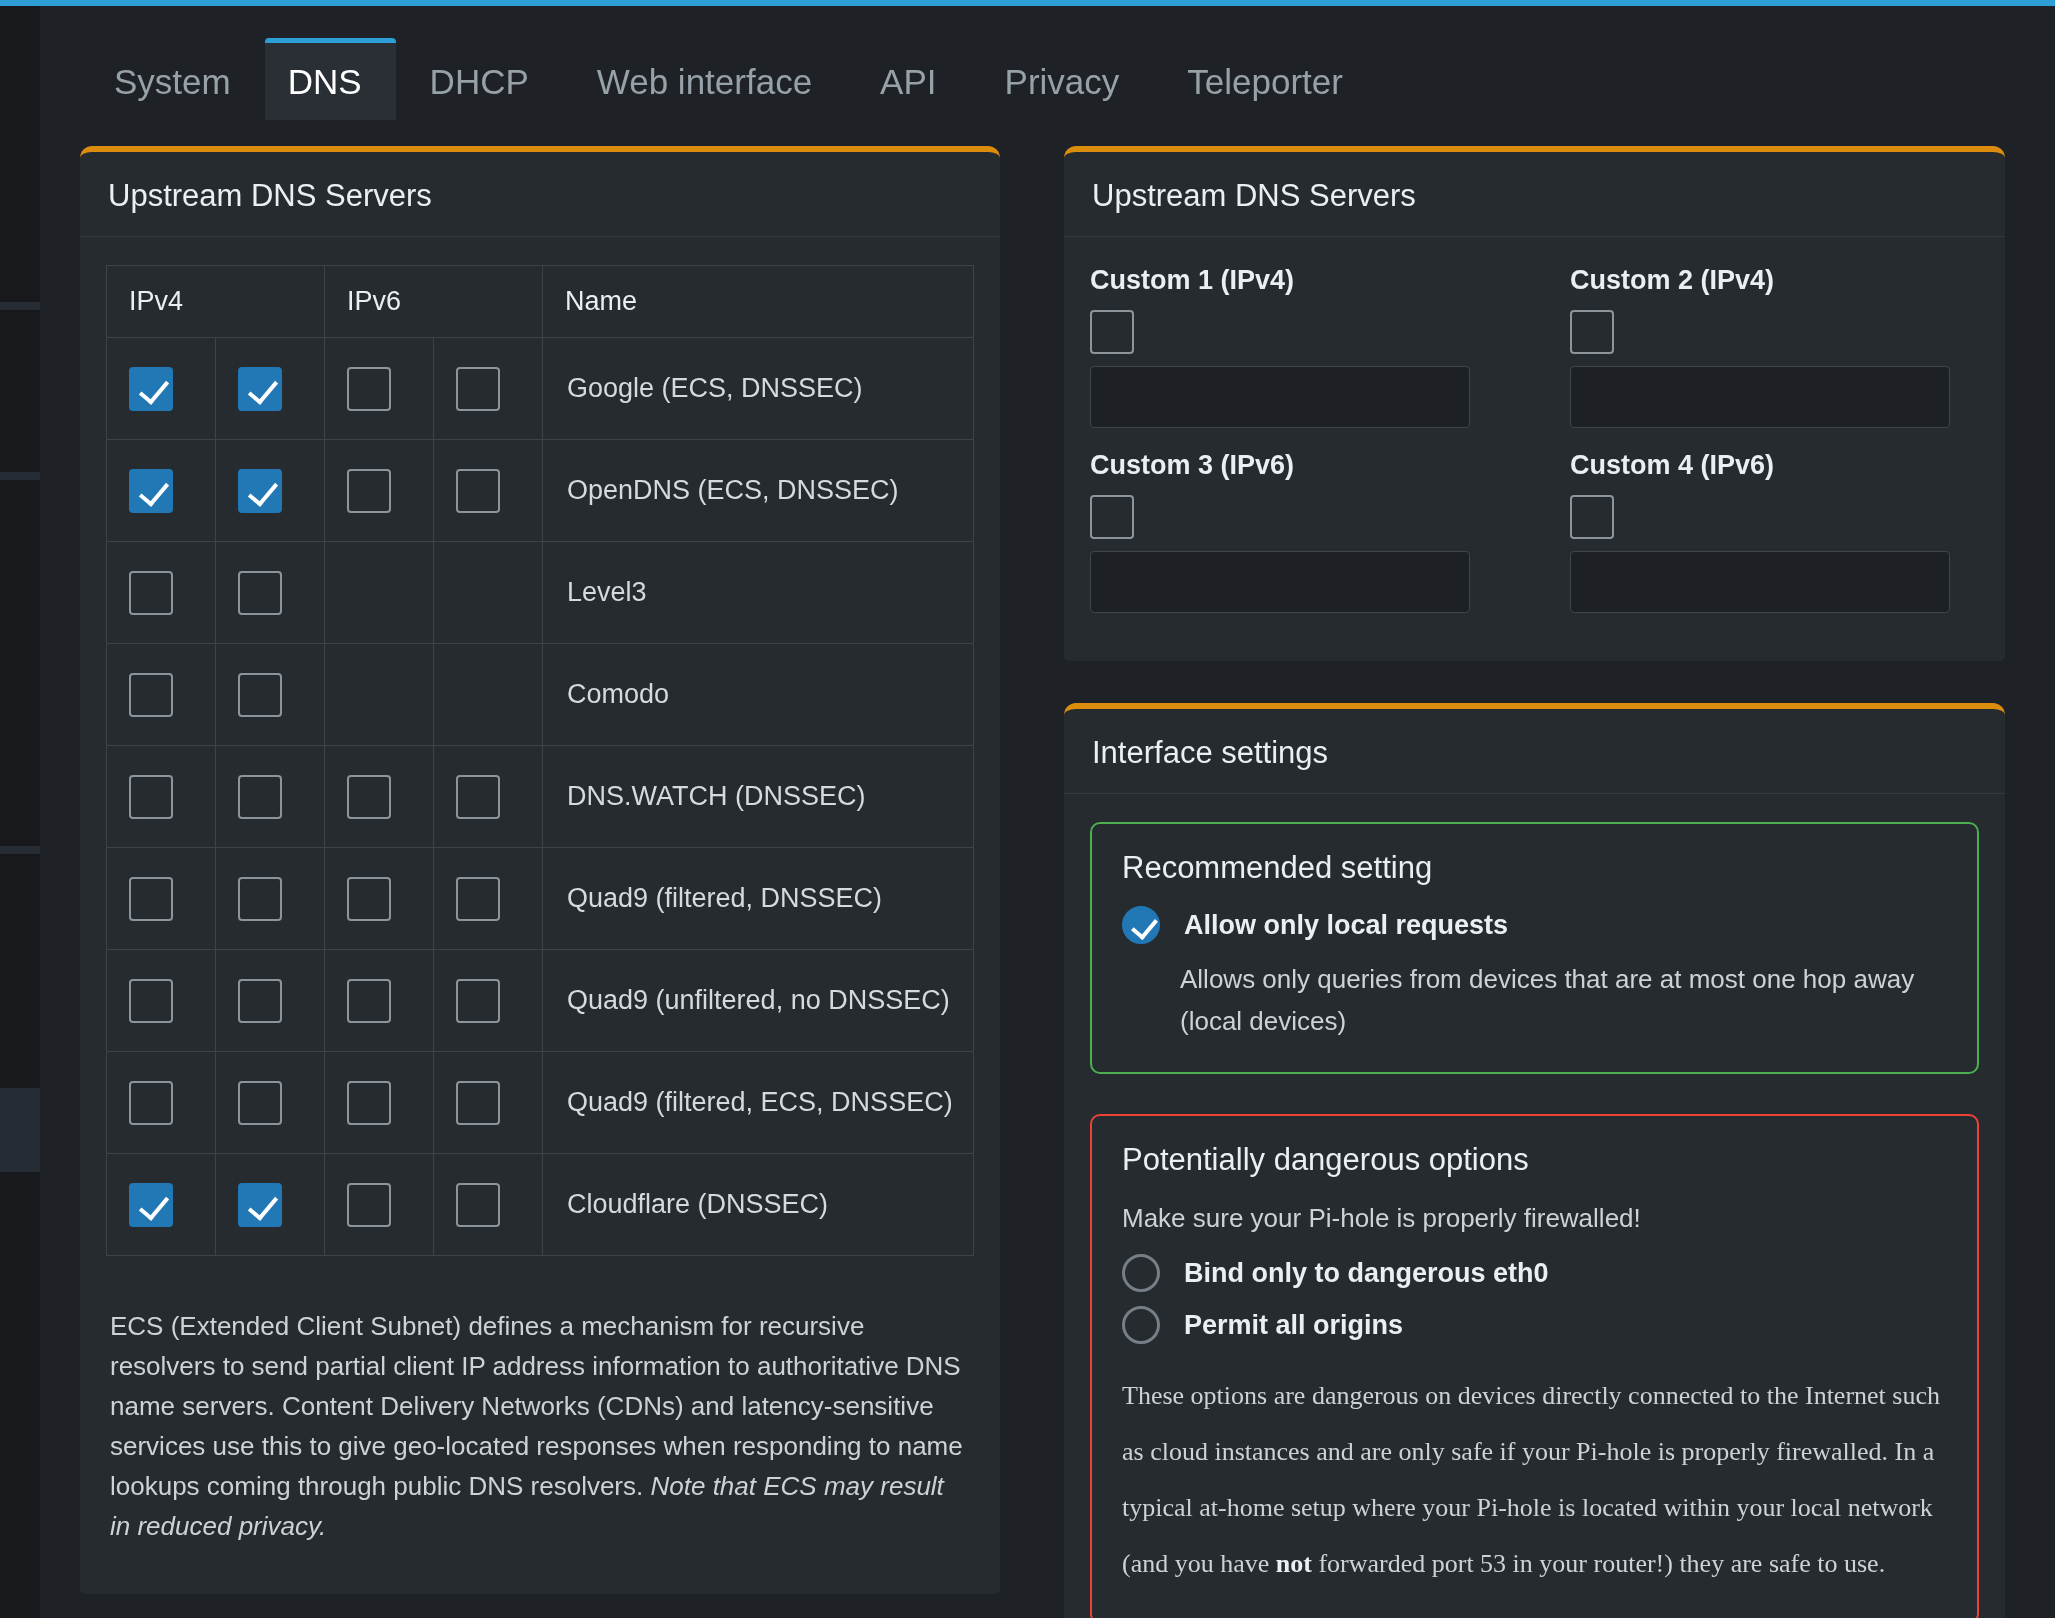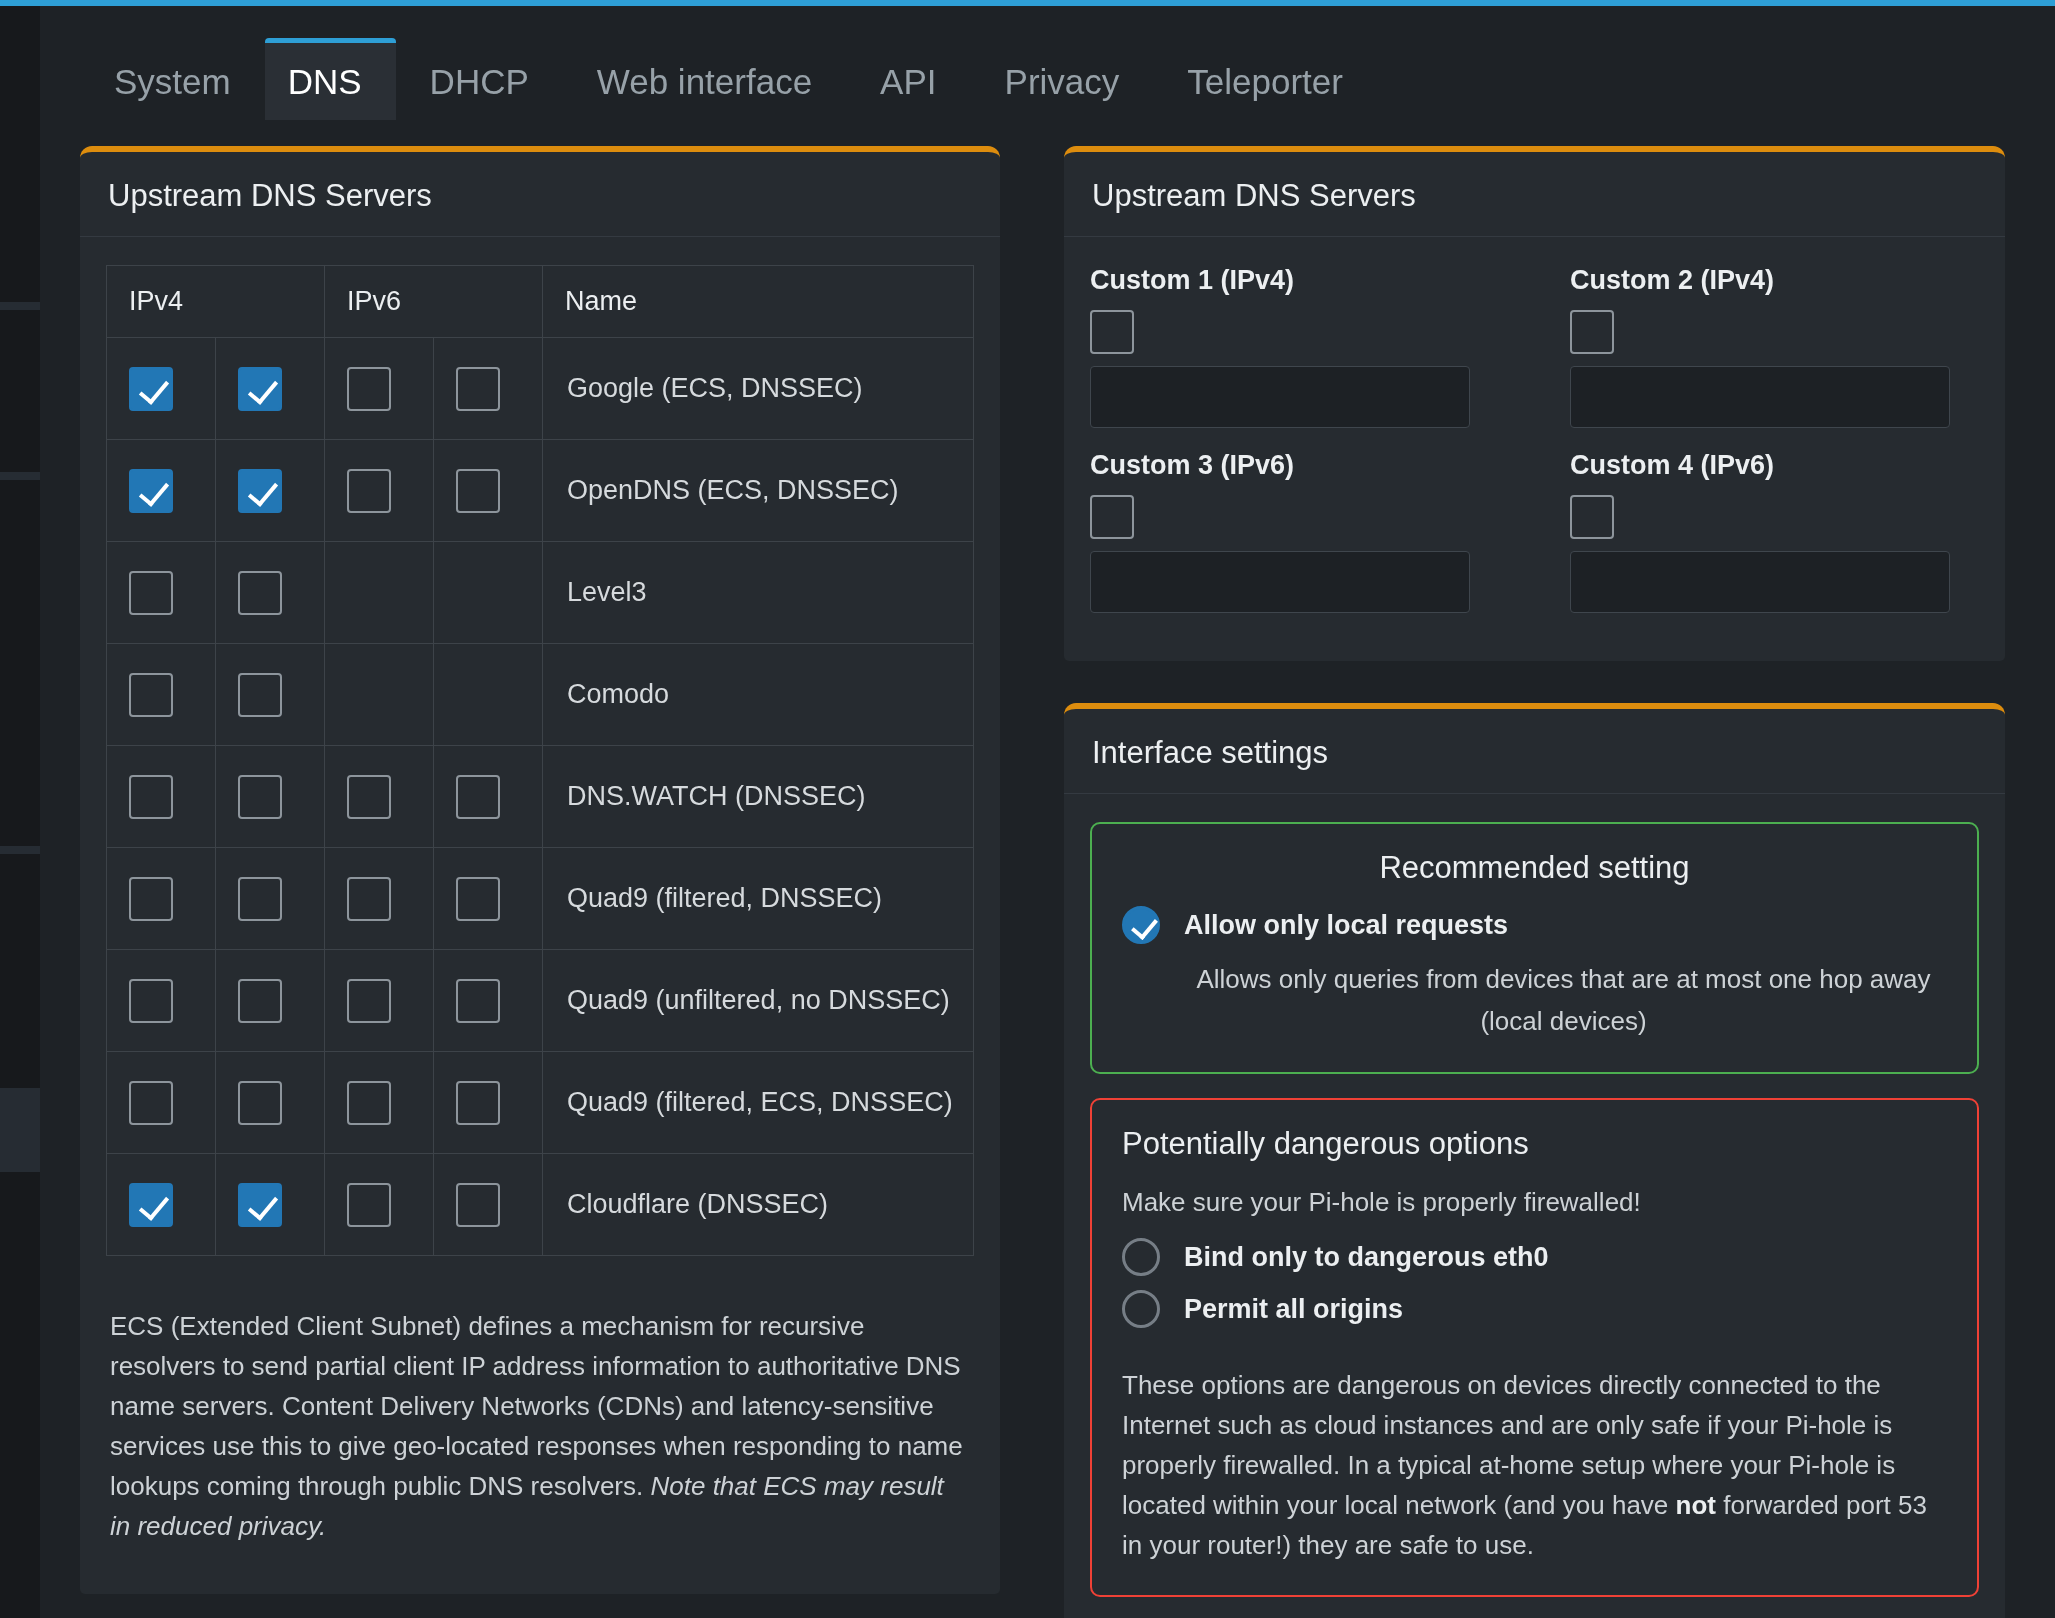--- a/index.html
+++ b/index.html
@@ -94,37 +94,37 @@
   .custom-block .cb{margin-bottom:12px;}
   .custom-input{
     display:block;width:380px;height:62px;padding:0 16px;
     background:var(--input-bg);border:1px solid var(--input-border);border-radius:4px;
     color:var(--bright);font-size:26px;font-family:"Liberation Sans",sans-serif;
     outline:none;
   }
 
   
   .opt-box{border:2px solid;border-radius:10px;padding:26px 30px 30px;}
-  .opt-box.green{border-color:var(--green);margin-bottom:24px;text-align:center;}
+  .opt-box.green{border-color:var(--green);margin-bottom:40px;}
   .opt-box.red{border-color:var(--red);}
   .opt-box h3{margin:0 0 20px;font-size:31px;font-weight:400;color:var(--bright);}
   .warning-line{margin:0 0 16px;line-height:40px;}
   .opt-row{display:flex;align-items:center;gap:24px;margin:14px 0;cursor:pointer;}
   .opt-label{font-size:27px;font-weight:700;color:var(--bright);}
   .opt-desc{margin:6px 0 0 58px;line-height:42px;color:var(--text);}
   .radio{
     flex:none;display:inline-block;width:38px;height:38px;border-radius:50%;
     border:3px solid #767e86;background:transparent;position:relative;cursor:pointer;
   }
   .radio.checked{background:var(--cb-blue);border-color:var(--cb-blue);}
   .radio.checked::after{
     content:"";position:absolute;left:12px;top:5px;width:11px;height:20px;
     border:solid #fff;border-width:0 4px 4px 0;transform:rotate(40deg);
   }
-  .danger-note{margin:37px 0 0;line-height:40px;color:var(--text);}
+  .danger-note{margin:24px 0 0;line-height:56px;color:var(--text);font-family:Liberation Serif, serif;}
   .danger-note b{color:var(--bright);}
 </style>
 </head>
 <body>
 
 <div class="top-line"></div>
 
 <div class="layout">
   <div class="sidebar-sliver">
     <div class="sliver-mark" style="top:296px;height:8px;"></div>

